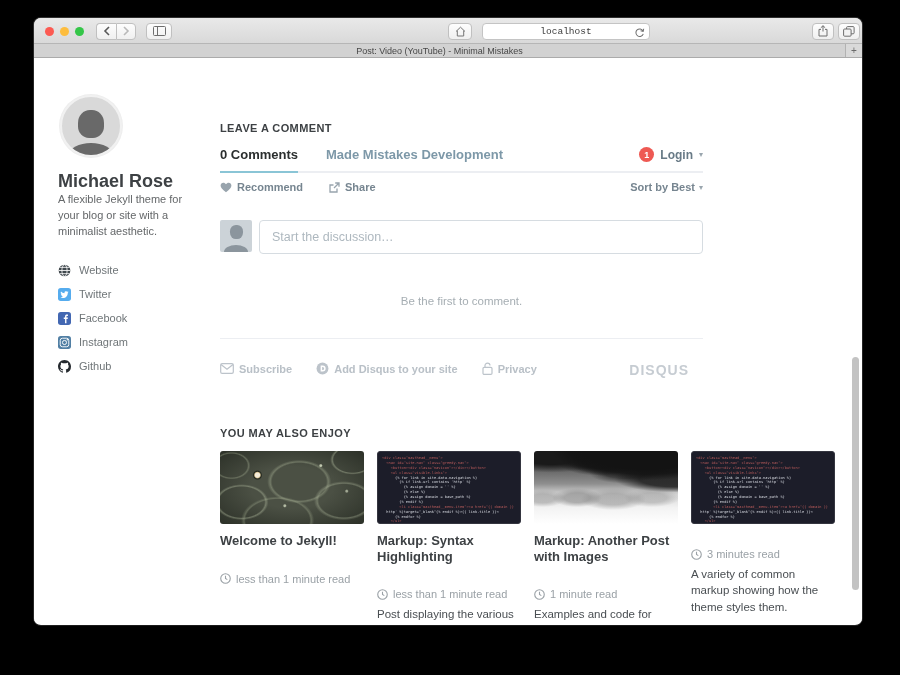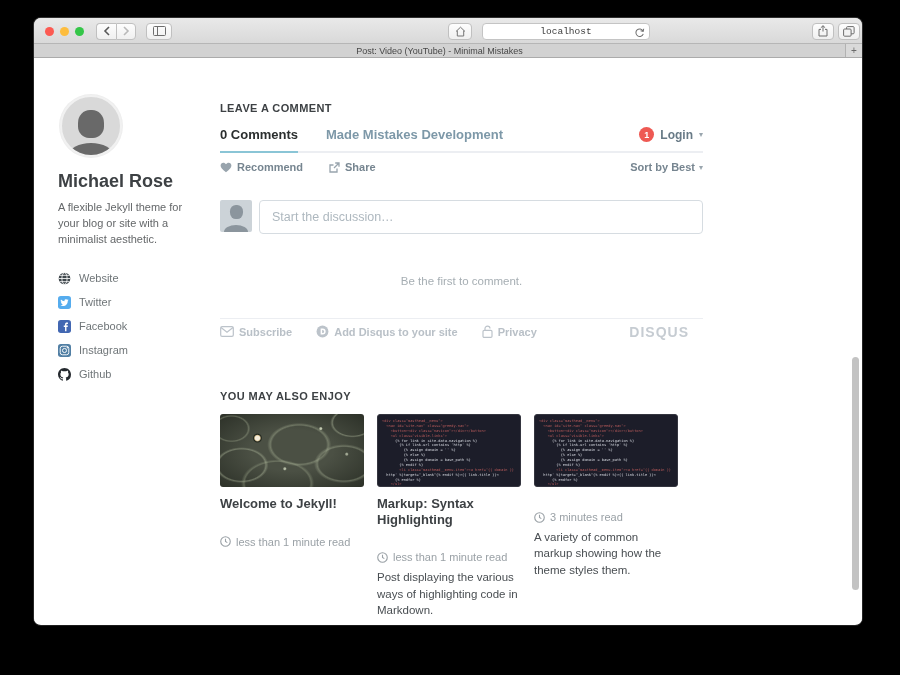--- a/index.html
+++ b/index.html
@@ -40,28 +40,28 @@
 
   
   .profile { width:162px; flex:none; padding-top:37px; }
   .avatar { width:62px; height:62px; margin-left:2px; border-radius:50%; background:#d9d9d9;
             border:2px solid #f1f1f1; box-shadow:0 0 0 1px rgba(0,0,0,.07); position:relative; overflow:hidden; }
   .avatar .head { position:absolute; left:50%; top:13px; width:26px; height:28px; margin-left:-13px;
                   border-radius:46% 46% 42% 42%; background:#696969; }
   .avatar .body { position:absolute; left:50%; bottom:-12px; width:44px; height:24px; margin-left:-22px;
                   border-radius:50% 50% 0 0; background:#696969; }
   .p-name { margin-top:14px; font-size:18px; font-weight:bold; color:#3d4144; }
-  .p-bio { margin-top:8px; font-size:11px; line-height:1.45; color:#646769; width:140px; }
+  .p-bio { margin-top:0; font-size:11px; line-height:1.45; color:#646769; width:140px; }
   .p-links { margin-top:24px; }
   .plink { display:flex; align-items:center; gap:8px; margin-bottom:11px; font-size:11px; color:#6f7578; cursor:pointer; }
   .picon { width:13px; height:13px; display:inline-flex; align-items:center; justify-content:center; }
   .picon svg { display:block; }
 
   
-  .main { width:618px; padding-top:44px; }
+  .main { width:618px; padding-top:64px; }
   .sec-h { font-size:11px; font-weight:bold; letter-spacing:.4px; color:#3d4144; }
   .disqus { width:483px; }
 
   .dq-tabs { display:flex; align-items:flex-end; margin-top:13px; border-bottom:2px solid #eceef2; position:relative; }
   .dq-tab-count { font-size:13px; font-weight:bold; color:#2a2e2e; padding-bottom:9px; border-bottom:2px solid #8ac5d6; margin-bottom:-2px; }
   .dq-tab-comm { font-size:13px; font-weight:bold; color:#7d98a8; padding-bottom:9px; margin-left:28px; }
   .dq-login { position:absolute; right:0; bottom:9px; display:flex; align-items:center; gap:6px; }
   .dq-badge { width:15px; height:15px; border-radius:50%; background:#ee5953; color:#fff; font-size:9px; font-weight:bold;
               display:flex; align-items:center; justify-content:center; }
   .dq-login-label { font-size:12px; font-weight:bold; color:#687a86; }
@@ -74,21 +74,21 @@
   .composer { display:flex; margin-top:20px; }
   .dq-avatar { width:32px; height:32px; flex:none; background:#ccd3d8; border-radius:2px; position:relative; overflow:hidden; margin-right:7px; }
   .dq-avatar .head { position:absolute; left:50%; top:5px; width:13px; height:14px; margin-left:-6.5px; border-radius:45%; background:#8b959d; }
   .dq-avatar .body { position:absolute; left:50%; bottom:-7px; width:24px; height:14px; margin-left:-12px; border-radius:50% 50% 0 0; background:#8b959d; }
   .dq-input { flex:1; height:34px; border:1px solid #d6dce1; border-radius:4px; padding:0 12px;
               font-size:12.5px; color:#2a2e2e; font-family:"Liberation Sans",sans-serif; outline:none; }
   .dq-input::placeholder { color:#aeb8bf; }
 
   .dq-empty { margin-top:41px; text-align:center; font-size:11.5px; color:#a6aeb3; }
   .dq-divider { margin-top:31px; border-top:1px solid #eceef2; }
-  .dq-footer { margin-top:6px; display:flex; align-items:center; position:relative; }
+  .dq-footer { margin-top:23px; display:flex; position:relative; }
   .dq-flink { display:flex; align-items:center; gap:5px; font-size:11px; font-weight:bold; color:#b9c0c7; margin-right:24px; cursor:pointer; }
   .dq-logo { position:absolute; right:14px; font-size:14px; font-weight:bold; letter-spacing:1px; color:#c6ccd2; }
 
   
   .related-h { margin-top:52px; }
   .cards { margin-top:12px; width:615px; display:grid; grid-template-columns:repeat(4,1fr); gap:13px; }
   .card { min-width:0; }
   .thumb { width:100%; height:73px; border-radius:3px; overflow:hidden; position:relative; }
   .thumb-moss { background-color:#4b5044;
     background-image:
@@ -368,20 +368,34 @@
                     <svg width="11" height="11" viewBox="0 0 12 12">
                       <circle cx="6" cy="6" r="5.2" fill="none" stroke="#9aa1a6" stroke-width="1.2"></circle>
                       <path d="M6 3 V6 L8 7.2" fill="none" stroke="#9aa1a6" stroke-width="1.2"></path>
                     </svg>
                   </span>
                   <span>less than 1 minute read</span>
                 </div>
                 <p class="card-excerpt">Post displaying the various ways of highlighting code in Markdown.</p>
               </article>
               <article class="card">
+                <div class="thumb thumb-fog"></div>
+                <h3 class="card-title">Markup: Another Post with Images</h3>
+                <div class="card-meta">
+                  <span style="display: inline-flex;">
+                    <svg width="11" height="11" viewBox="0 0 12 12">
+                      <circle cx="6" cy="6" r="5.2" fill="none" stroke="#9aa1a6" stroke-width="1.2"></circle>
+                      <path d="M6 3 V6 L8 7.2" fill="none" stroke="#9aa1a6" stroke-width="1.2"></path>
+                    </svg>
+                  </span>
+                  <span>1 minute read</span>
+                </div>
+                <p class="card-excerpt">Examples and code for displaying images in posts.</p>
+              </article>
+              <article class="card">
                 <div class="thumb thumb-code">
                   <div class="mini-code"><span class="r">&lt;div class="masthead__menu"&gt;</span>
 <span class="r">  &lt;nav id="site-nav" class="greedy-nav"&gt;</span>
 <span class="r">    &lt;button&gt;&lt;div class="navicon"&gt;&lt;/div&gt;&lt;/button&gt;</span>
 <span class="r">    &lt;ul class="visible-links"&gt;</span>
 <span class="w">      {% for link in site.data.navigation %}</span>
 <span class="w">        {% if link.url contains 'http' %}</span>
 <span class="w">          {% assign domain = '' %}</span>
 <span class="w">          {% else %}</span>
 <span class="w">          {% assign domain = base_path %}</span>

